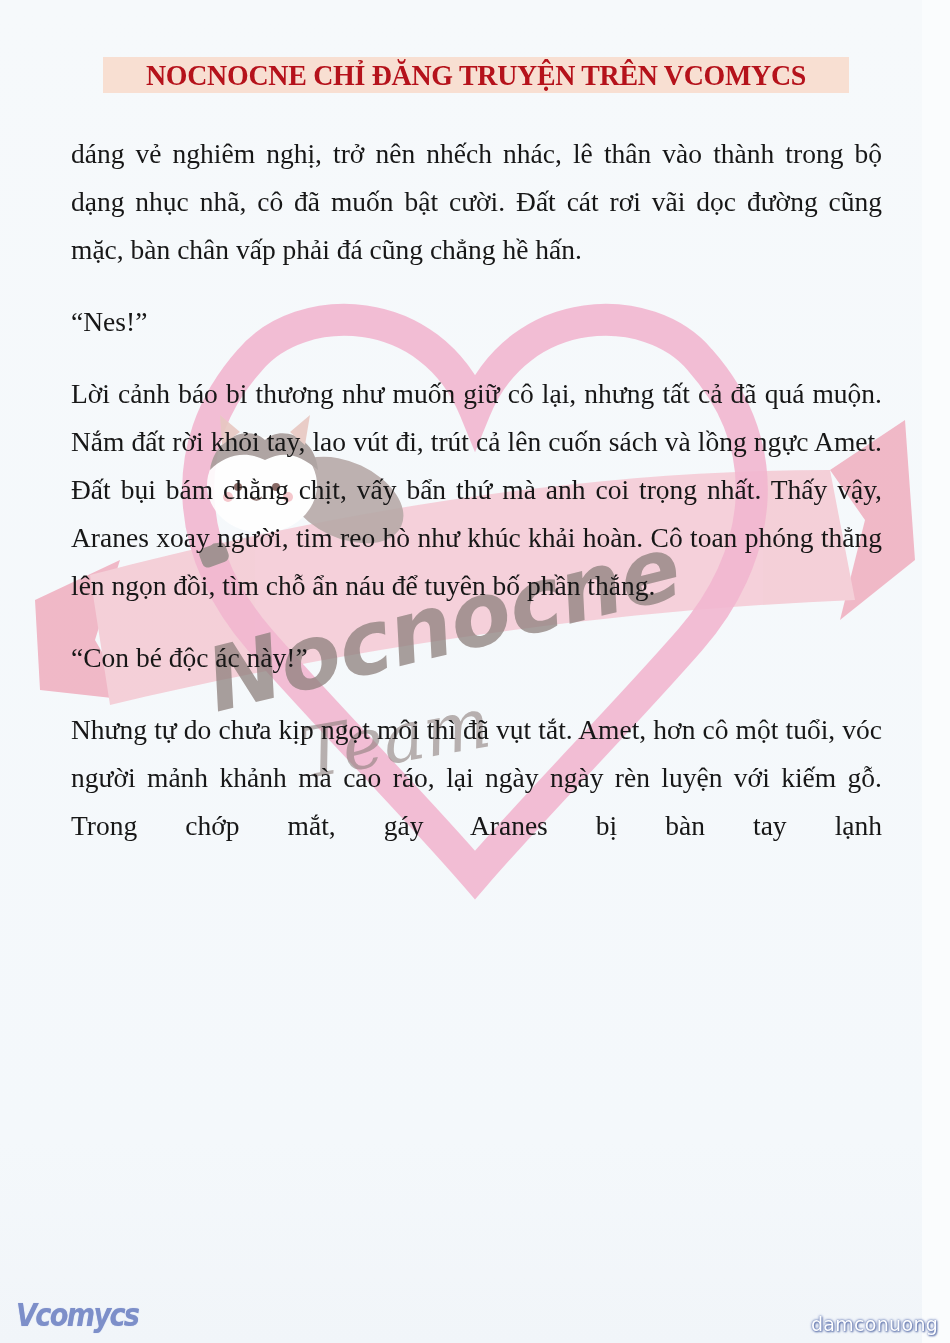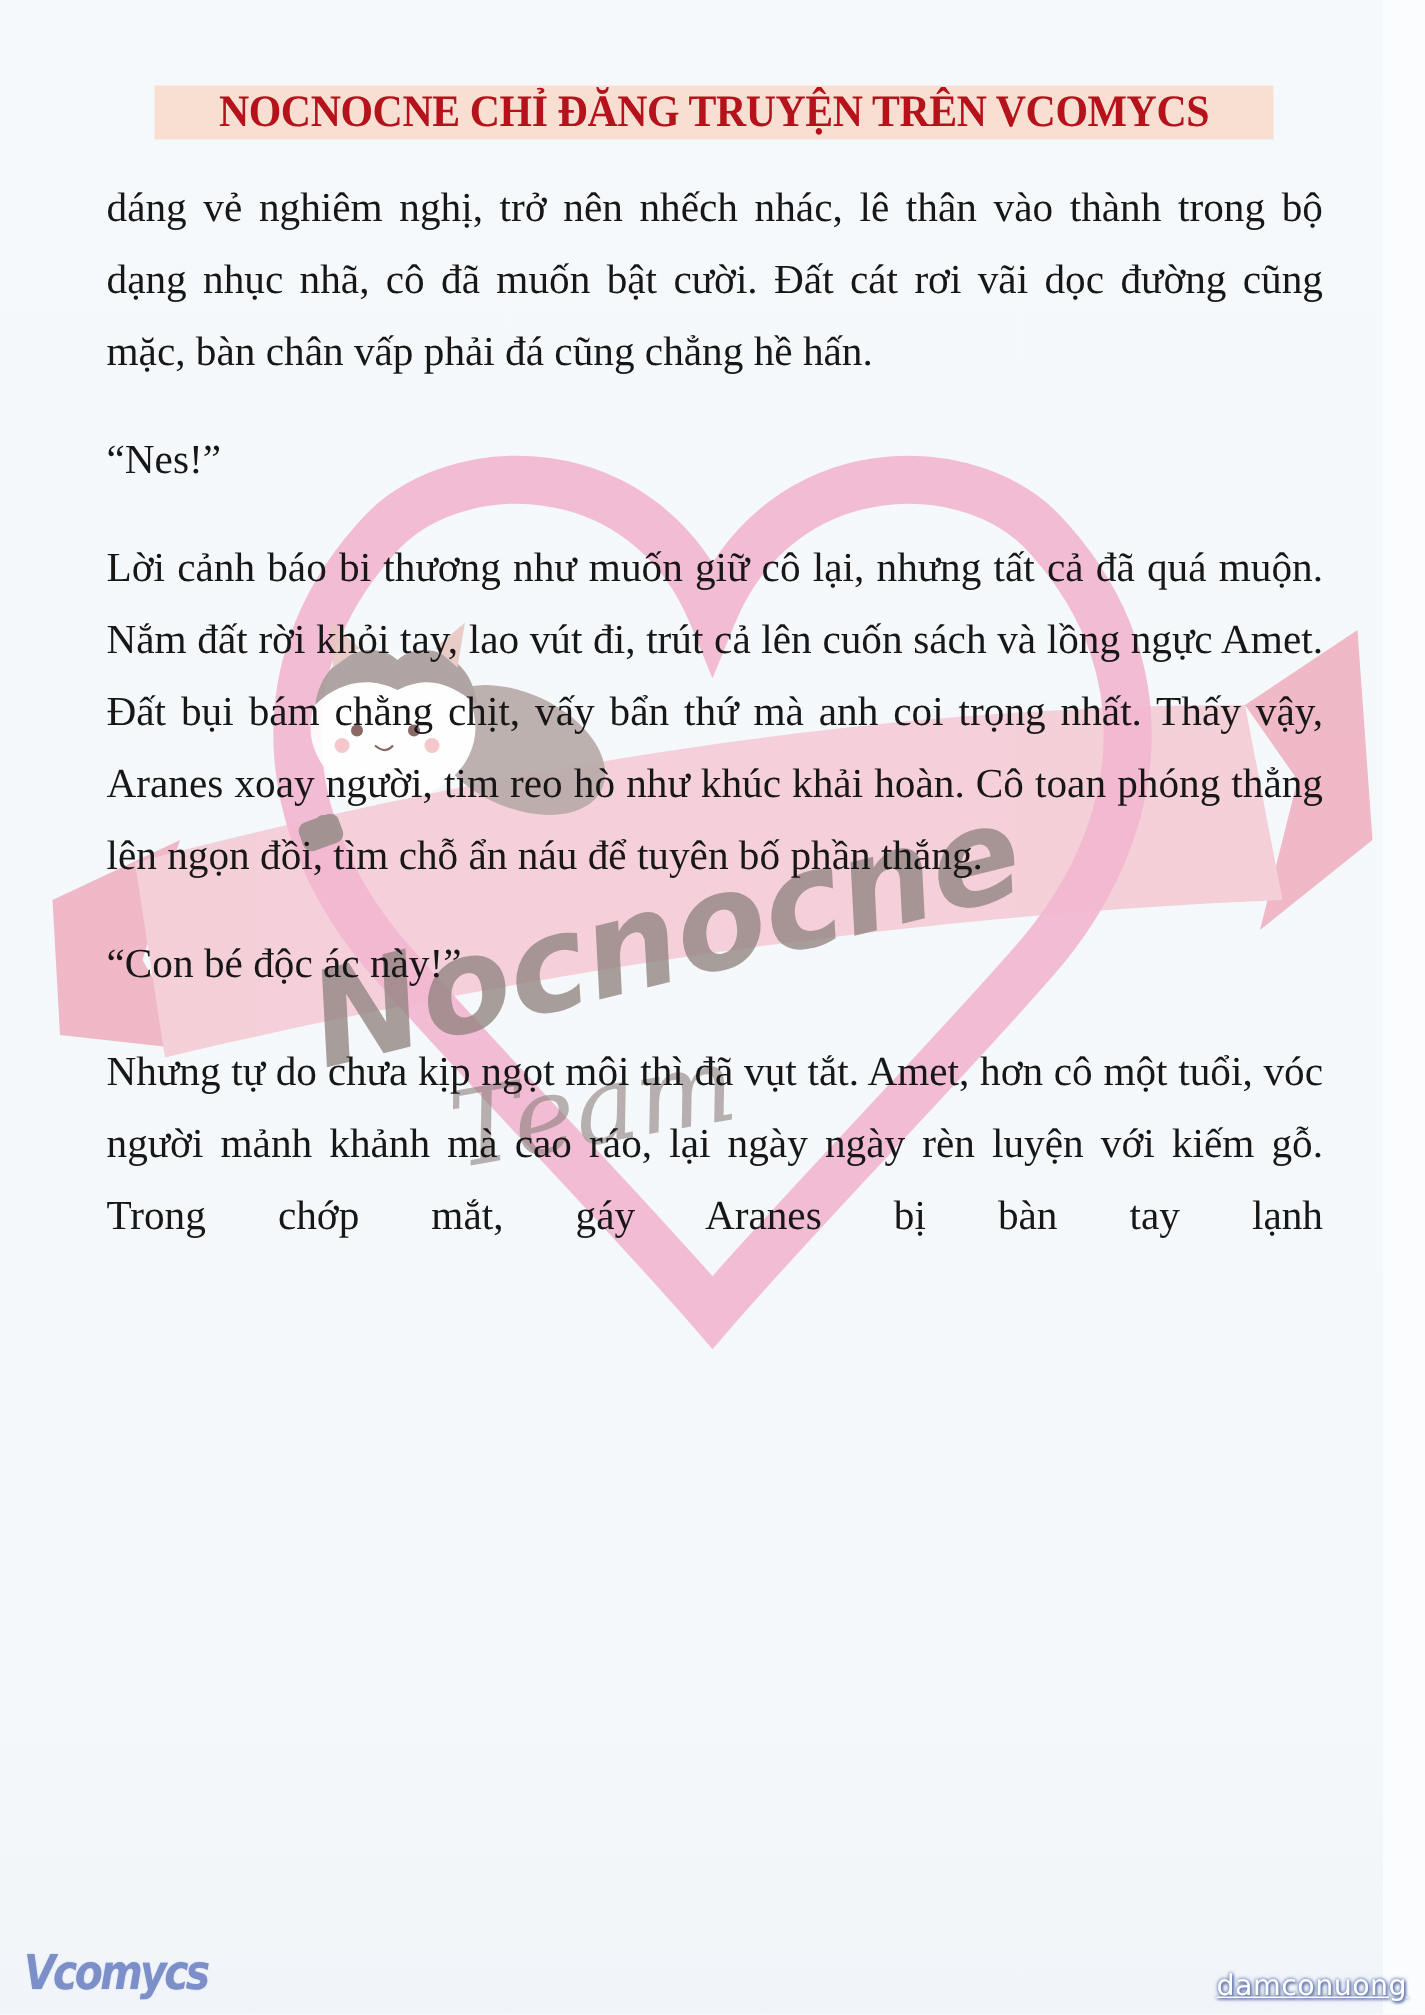--- a/index.html
+++ b/index.html
@@ -28,35 +28,34 @@
       position: absolute; left: 103px; top: 56px; width: 746px; height: 38px;
       text-align: center; color: #b5121b; font-weight: bold;
       font-size: 30px; line-height: 38px; letter-spacing: -0.3px;
       transform: scaleX(0.93); transform-origin: center;
       white-space: nowrap;
     }
     .content {
       position: absolute; left: 71px; top: 114px; width: 811px;
       color: #171717; font-size: 27.5px; line-height: 48px;
     }
-    .para { margin: 0 0 24px 0; text-align: justify; text-align-last: left; }
+    .para { margin: 16px 0 24px 0; text-align: justify; text-align-last: left; }
     .para.justify-full { text-align-last: justify; }
     .logo-vcomycs {
       position: absolute; left: 16px; top: 1296px;
       font-family: "DejaVu Sans", sans-serif; font-style: italic; font-weight: bold;
       font-size: 32px; color: #7d8fc9; letter-spacing: -2px;
       transform: scaleX(0.85); transform-origin: left;
       text-shadow: 0 0 1px #a9b6e3;
     }
     .tag-damconuong {
       position: absolute; left: 811px; top: 1313px;
       font-family: "DejaVu Sans", sans-serif; font-size: 19px; color: #ffffff;
       letter-spacing: 0.3px;
       text-shadow: 0 0 2px #6b7fb8, 0 0 3px #6b7fb8, 1px 1px 2px #53679e;
-      text-decoration: underline;
     }
   </style>
 </head>
 <body>
 
 <div class="page"></div>
 <div class="right-strip"></div>
 
 <svg class="watermark" viewBox="0 0 950 1343" xmlns="http://www.w3.org/2000/svg">
 

